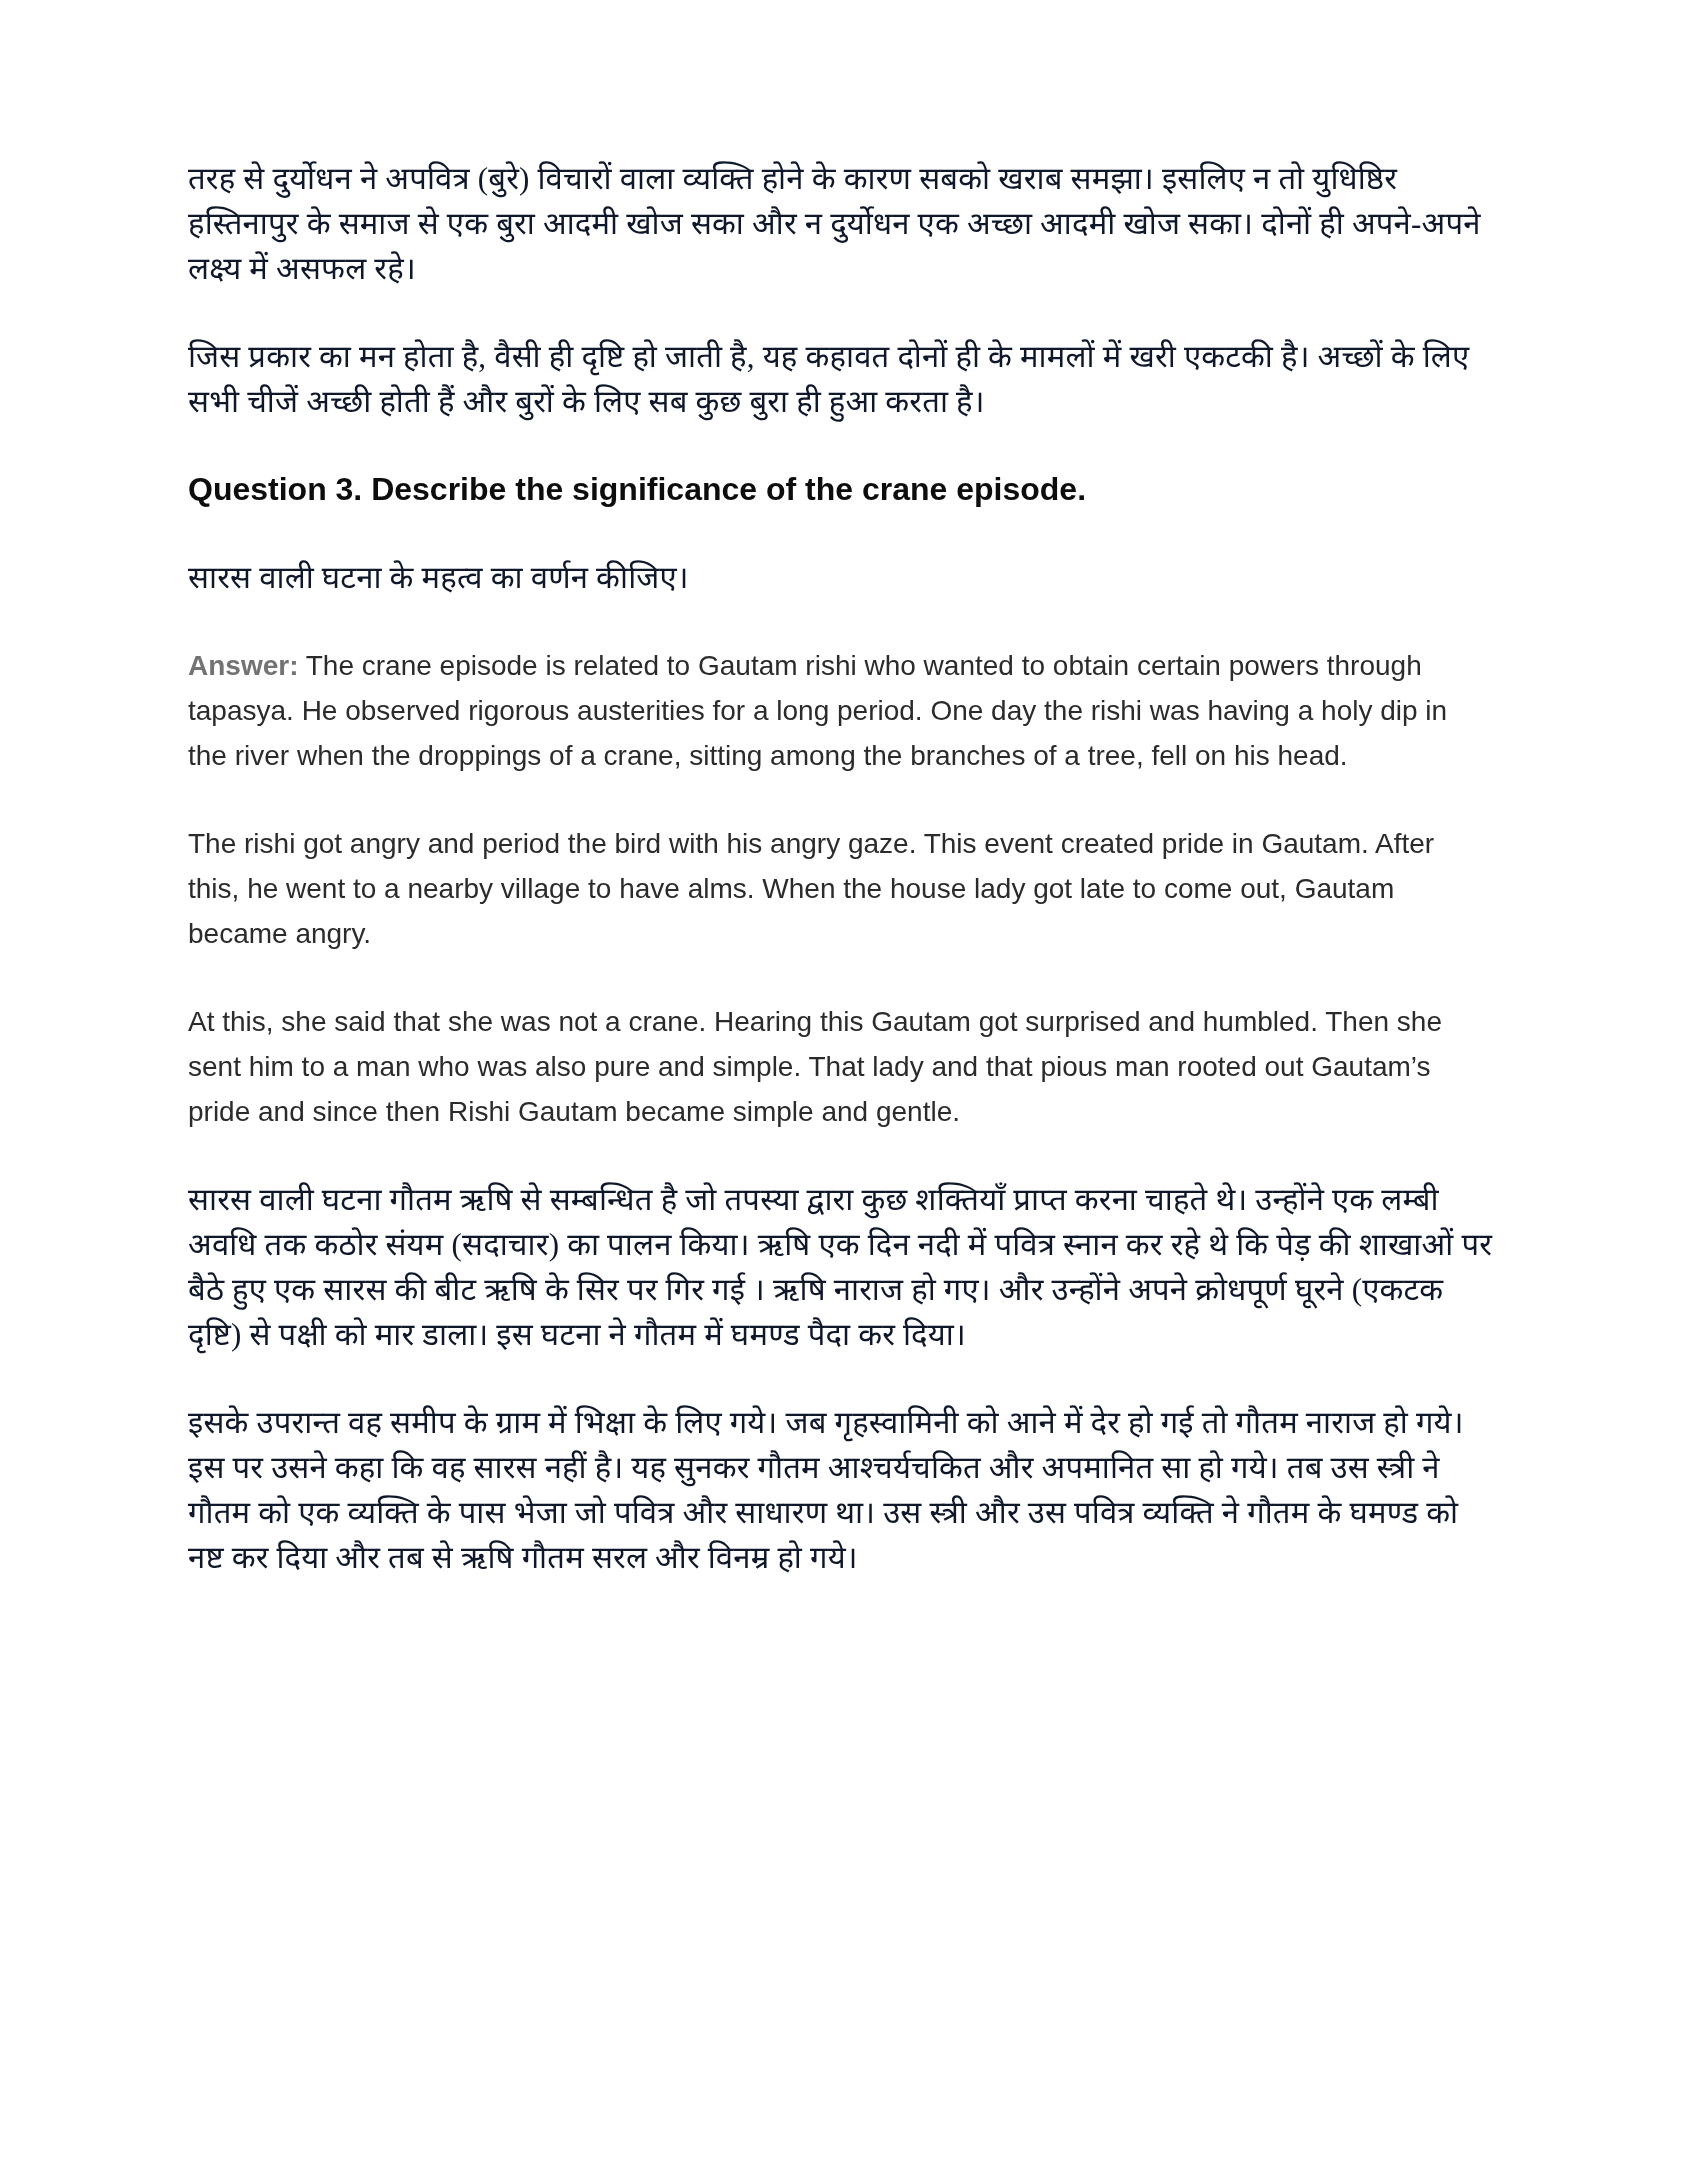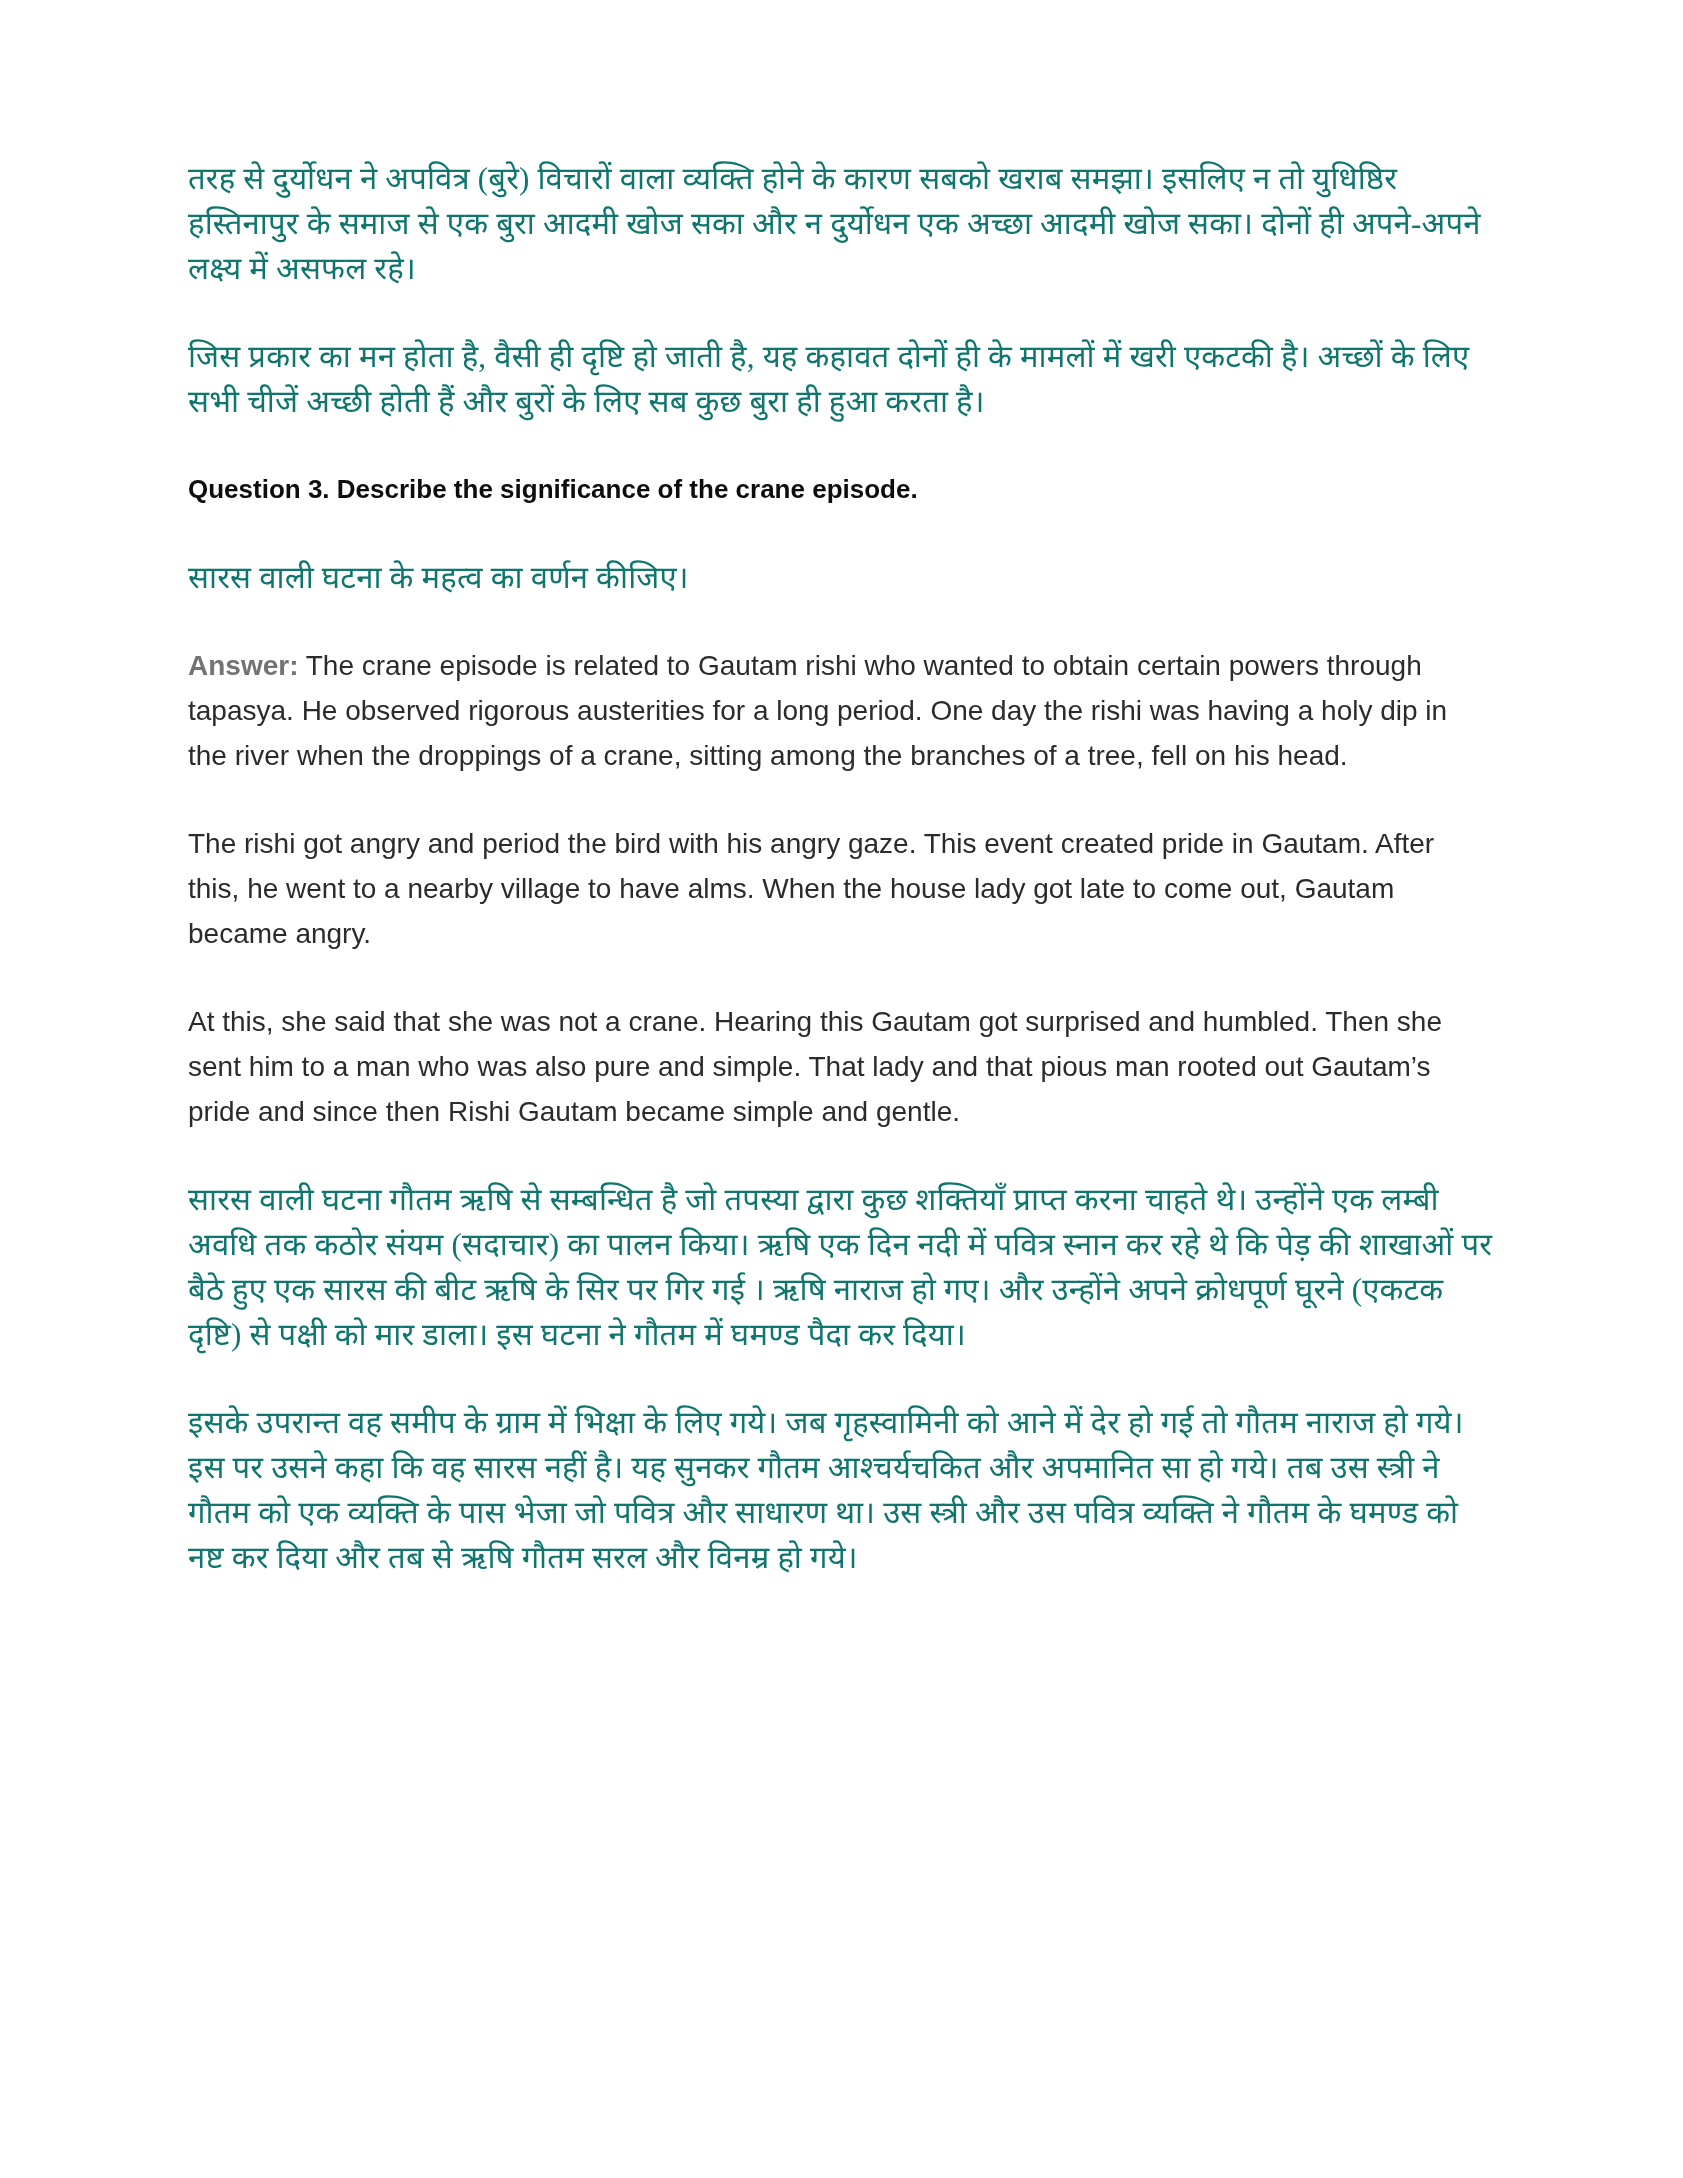--- a/index.html
+++ b/index.html
@@ -28,33 +28,33 @@
     width: 1305px;
   }
   .para {
     margin: 0 0 43px 0;
     text-align: left;
   }
   .hindi {
     font-family: "Liberation Serif", "DejaVu Serif", serif;
     font-size: 31px;
     line-height: 45px;
-    color: #0f766e;
+    color: #0f172a;
     letter-spacing: 0.2px;
   }
   .english {
     font-family: "Liberation Sans", "DejaVu Sans", sans-serif;
     font-size: 28px;
     line-height: 45px;
     color: #2b2b2b;
     max-width: 1267px;
   }
   .heading {
     font-family: "Liberation Sans", "DejaVu Sans", sans-serif;
-    font-size: 26px;
+    font-size: 32px;
     line-height: 45px;
     font-weight: 700;
     color: #0d0d0d;
   }
   .answer-label {
     font-weight: 700;
     color: #737373;
   }
 </style>
 </head>

